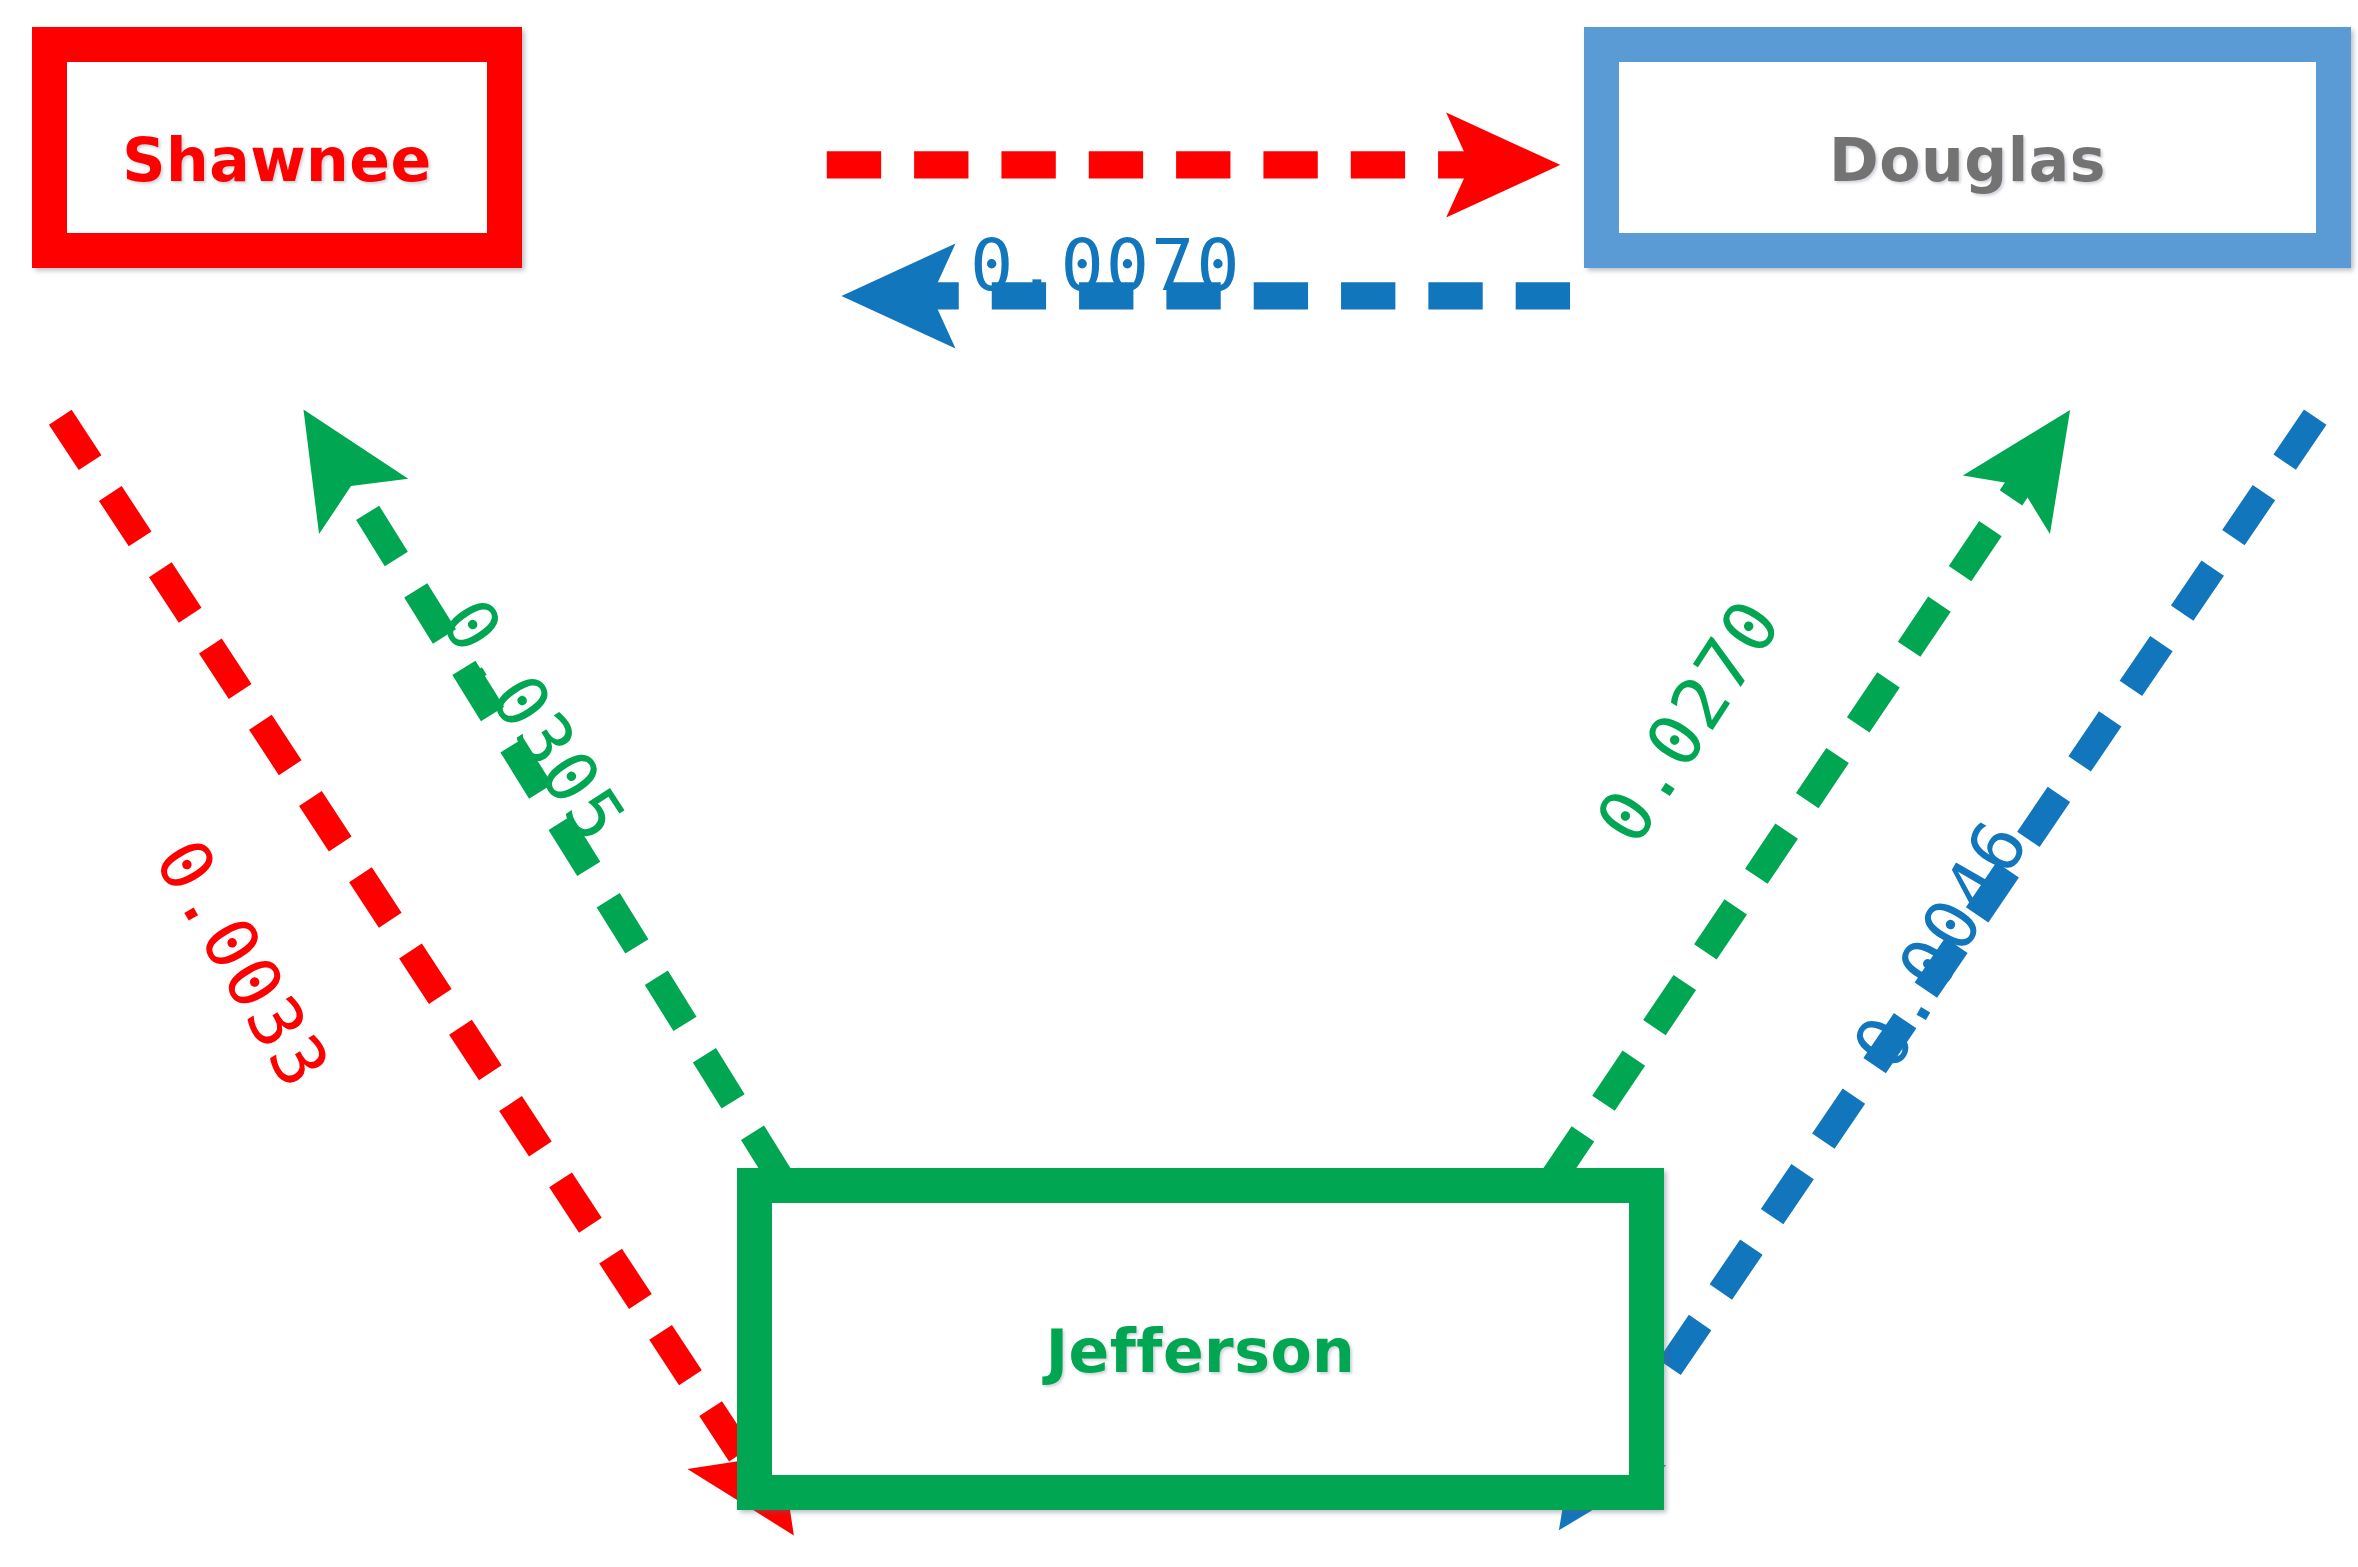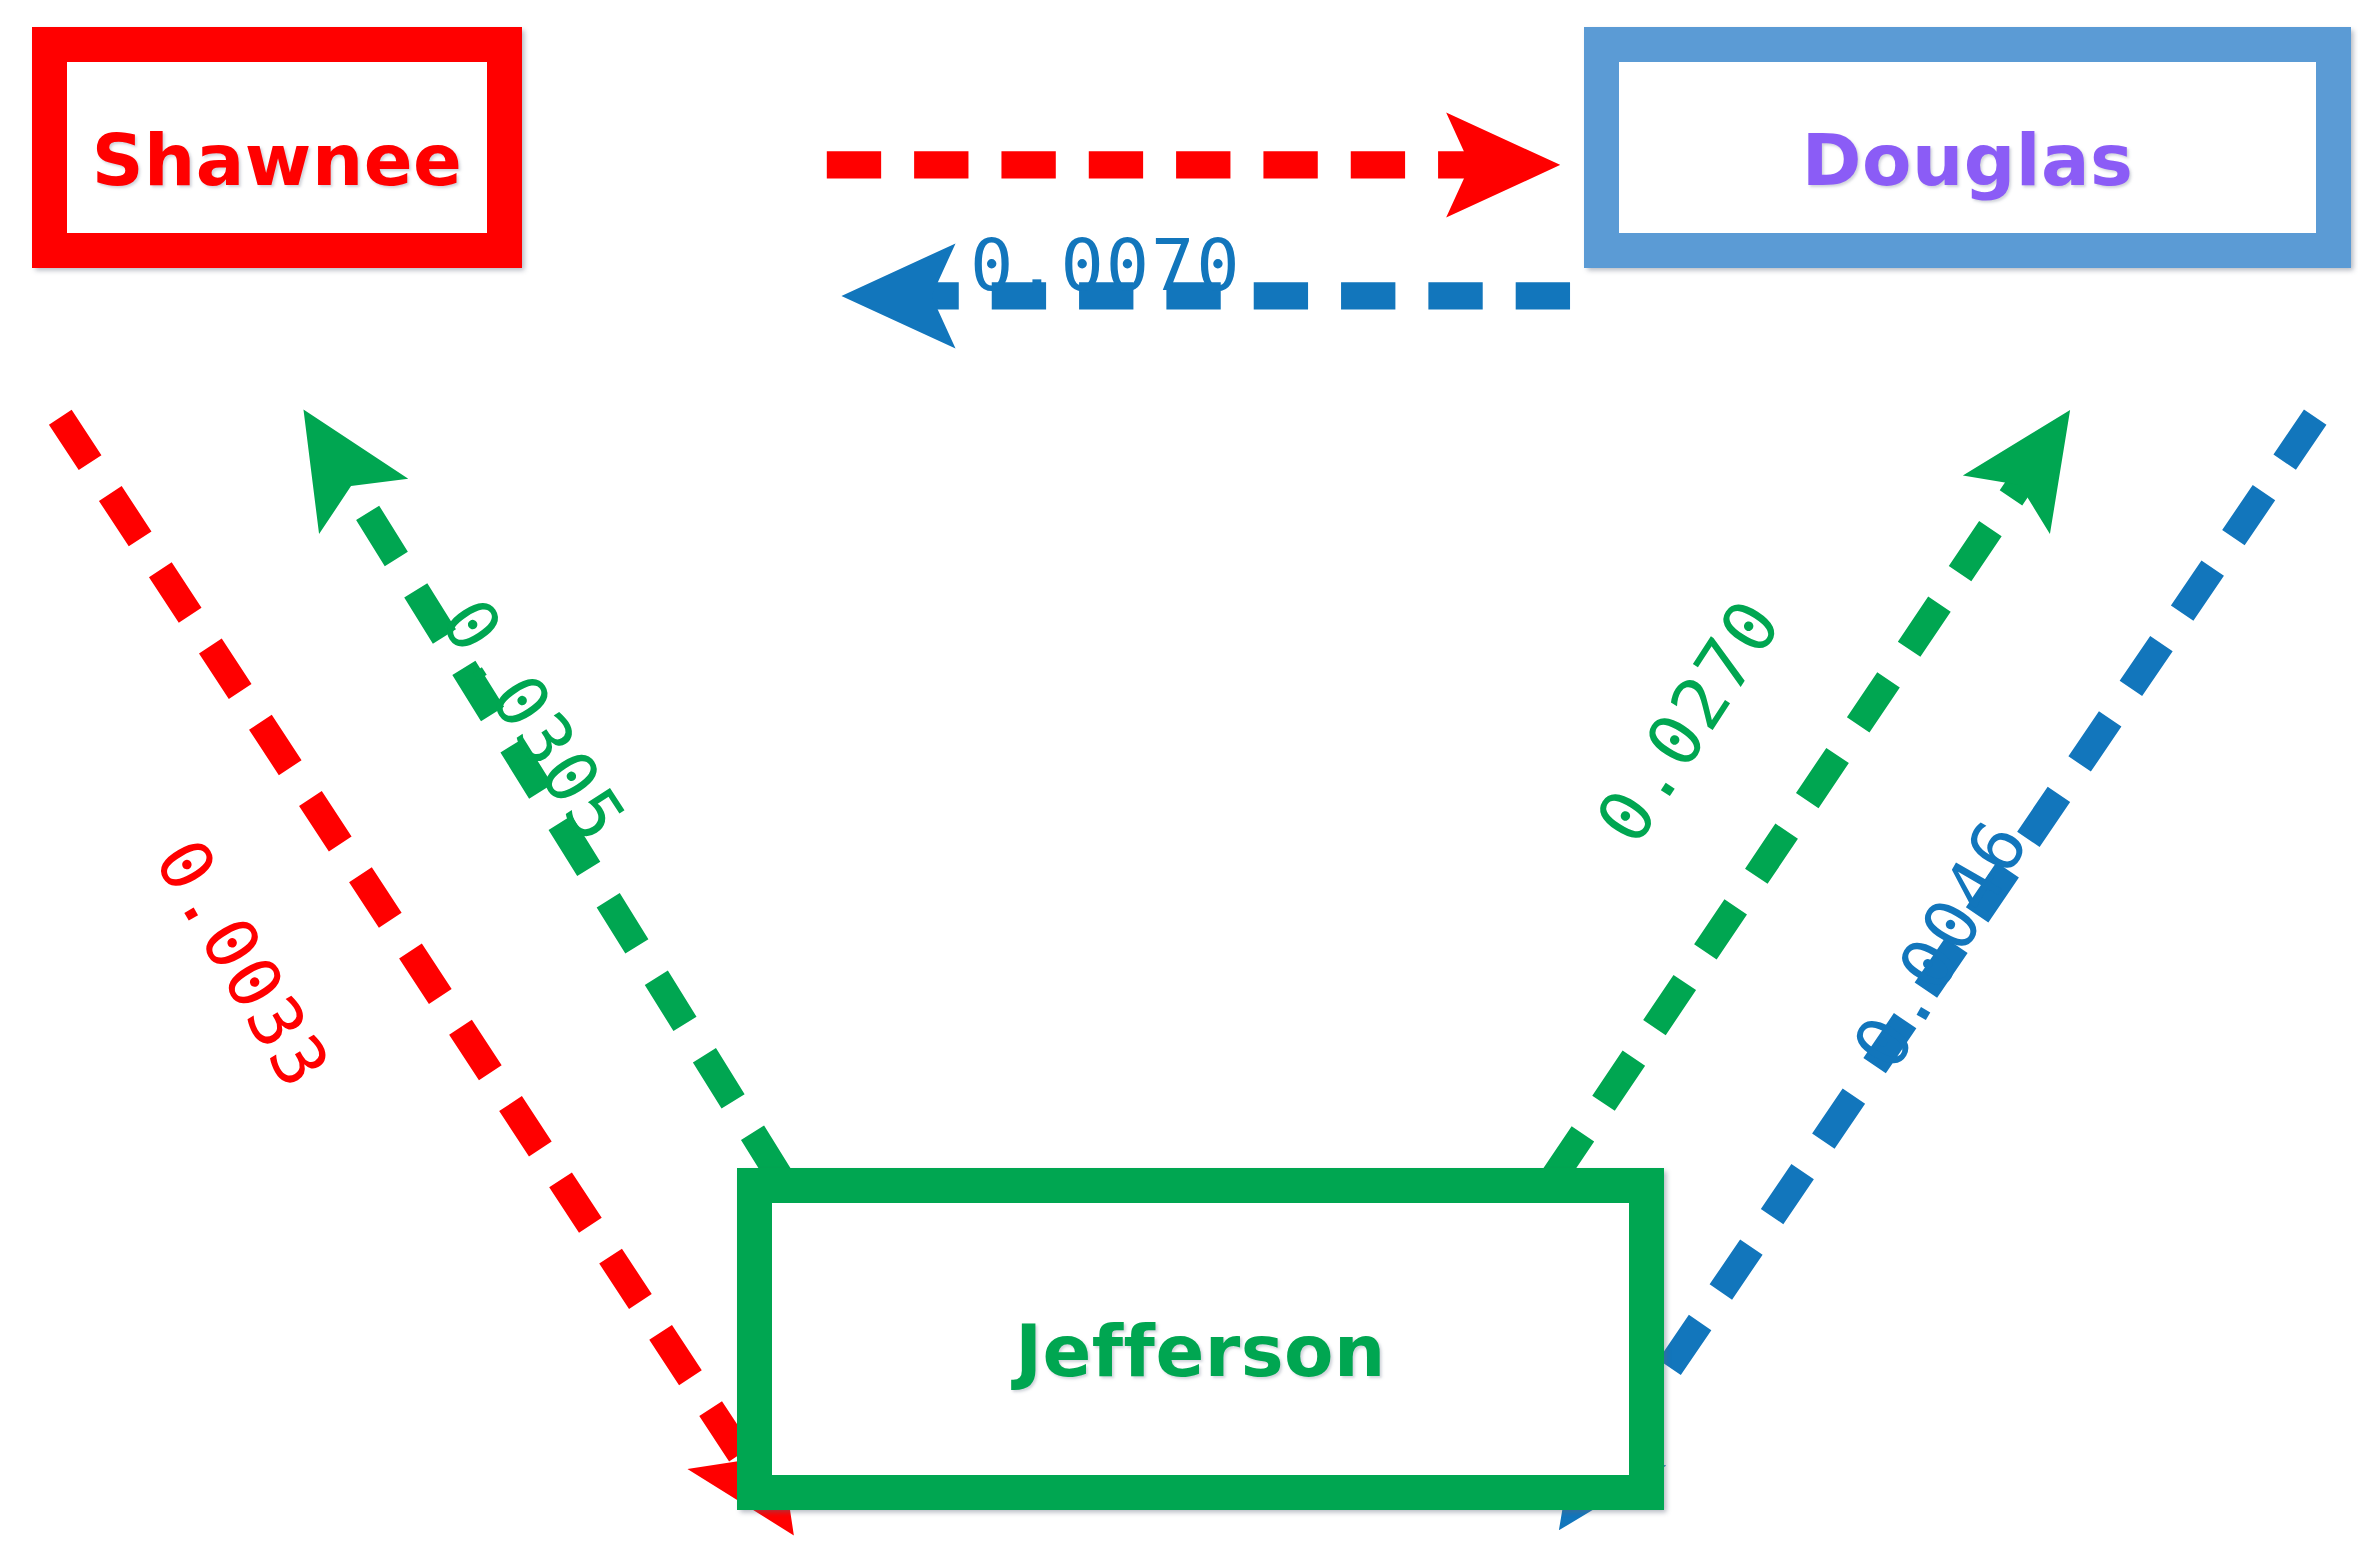--- a/index.html
+++ b/index.html
@@ -29,36 +29,36 @@
     box-sizing: border-box;
     background: #ffffff;
     display: flex;
     align-items: center;
     justify-content: center;
     box-shadow: 2.9px 2.9px 4.9px rgba(90,100,120,0.45);
   }
   .node-label {
     font-family: "DejaVu Sans", sans-serif;
     font-weight: bold;
-    font-size: 72px;
+    font-size: 60px;
     letter-spacing: 0.5px;
     white-space: nowrap;
     text-shadow: 1.9px 1.9px 2.9px rgba(120,130,150,0.35);
     margin-top: 24px;
   }
   #node-shawnee {
     left: 32px; top: 27px; width: 490px; height: 241px;
     border: 35px solid #FF0000;
   }
   #node-shawnee .node-label { color: #FF0000; }
   #node-douglas {
     left: 1584px; top: 27px; width: 767px; height: 241px;
     border: 35px solid #5B9BD5;
   }
-  #node-douglas .node-label { color: #8b5cf6; }
+  #node-douglas .node-label { color: #737373; }
   #node-jefferson {
     left: 737px; top: 1168px; width: 927px; height: 342px;
     border: 35px solid #00A651;
   }
   #node-jefferson .node-label { color: #00A651; }
 
   .edge-label {
     position: absolute;
     font-family: "DejaVu Sans Mono", monospace;
     font-weight: 400;

